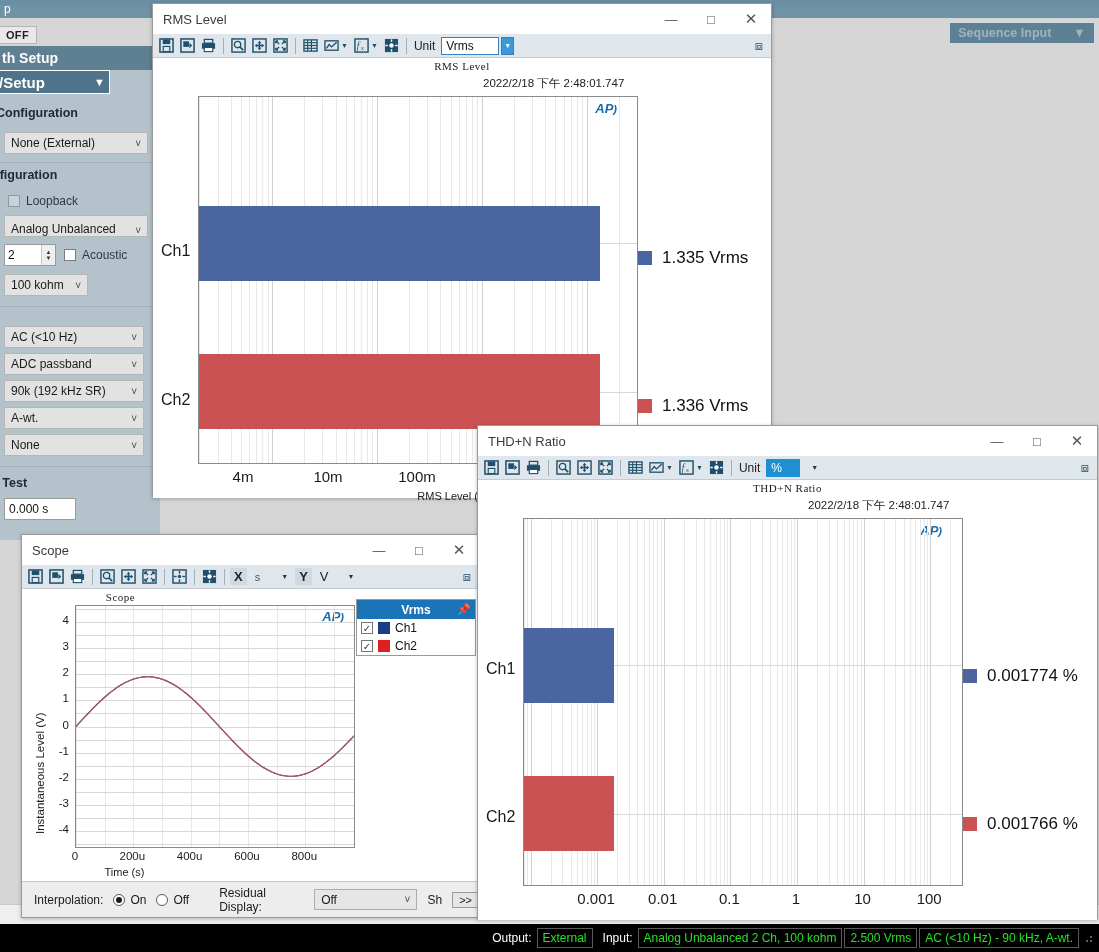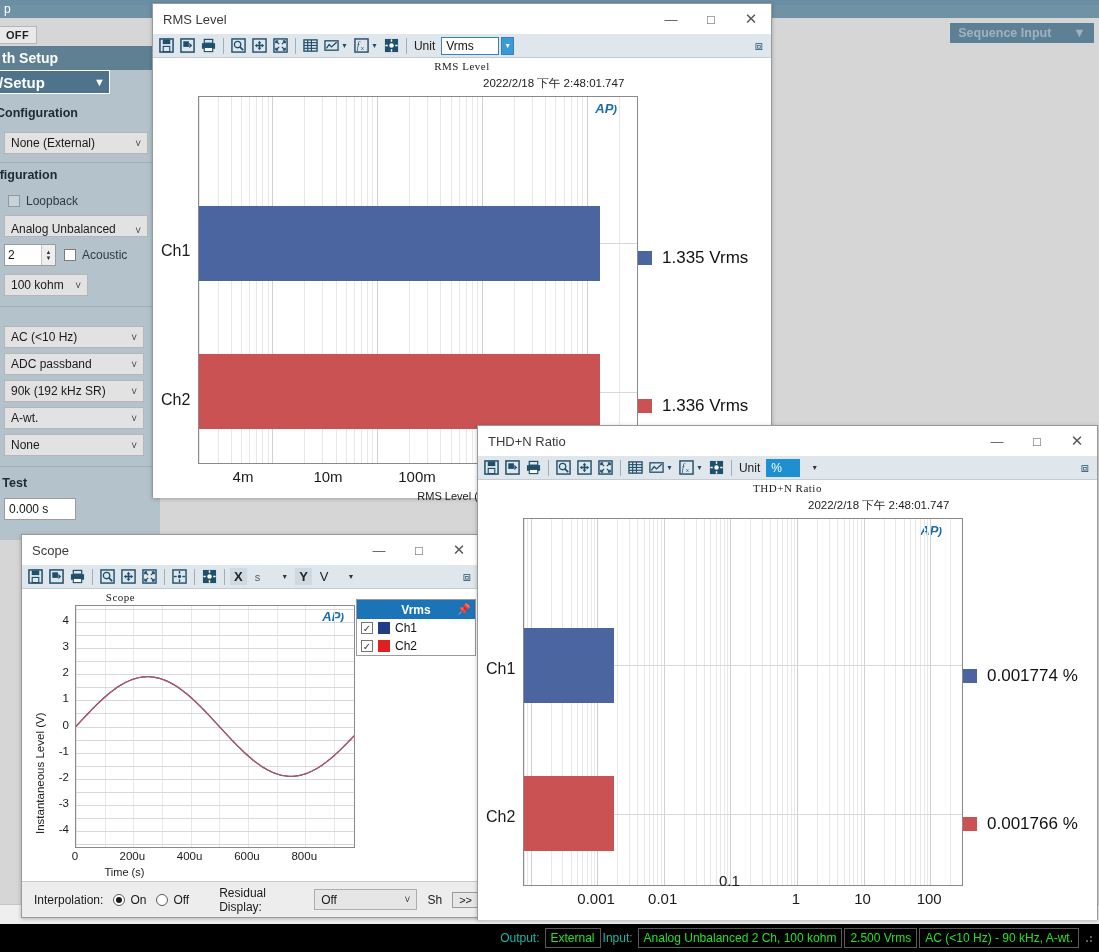--- a/index.html
+++ b/index.html
@@ -85,21 +85,21 @@
     padding:2px 0 0 2px;
   }
   .tab-strip-left .sel { display:inline-block; width:64px; height:17px; background:#cfd6db;}
 
   
   .statusbar {
     position:absolute; left:0; bottom:0; width:1099px; height:28px;
     background:#000; display:flex; align-items:center; justify-content:flex-end;
     gap:0px; padding-right:4px;
   }
-  .statusbar .lab { color:#14b8a6; font-size:12px; margin:0 5px 0 0; }
+  .statusbar .lab { color:#ffffff; font-size:12px; margin:0 5px 0 8px; }
   .statusbar .val {
     color:#26e026; font-size:12px; background:#000;
     border:1px solid #5a5a5a; padding:2px 5px; margin-right:2px;
     white-space:nowrap;
   }
   .grip { width:10px; height:10px; margin-left:4px; opacity:.7;
     background:
       radial-gradient(circle at 2px 8px, #888 1px, transparent 1.2px),
       radial-gradient(circle at 6px 8px, #888 1px, transparent 1.2px),
       radial-gradient(circle at 6px 4px, #888 1px, transparent 1.2px);
@@ -828,20 +828,20 @@
         <span class="sw" style="background:#4a659f;"></span>
         <span class="tx">0.001774 %</span>
       </div>
       <div class="readout" style="left:485px; top:334px;">
         <span class="sw" style="background:#cb5253;"></span>
         <span class="tx">0.001766 %</span>
       </div>
 
     <div class="xtick" style="left: 78.0825px; top: 410px; width: 80px;">0.001</div>
         <div class="xtick" style="left: 144.708px; top: 410px; width: 80px;">0.01</div>
-        <div class="xtick" style="left: 211.334px; top: 392px; width: 80px;">0.1</div>
+        <div class="xtick" style="left: 211.334px; top: 410px; width: 80px;">0.1</div>
         <div class="xtick" style="left: 277.96px; top: 410px; width: 80px;">1</div>
         <div class="xtick" style="left: 344.586px; top: 410px; width: 80px;">10</div>
         <div class="xtick" style="left: 411.211px; top: 410px; width: 80px;">100</div>
       </div>
   </div>
 
 </div>
 
 </body></html>

